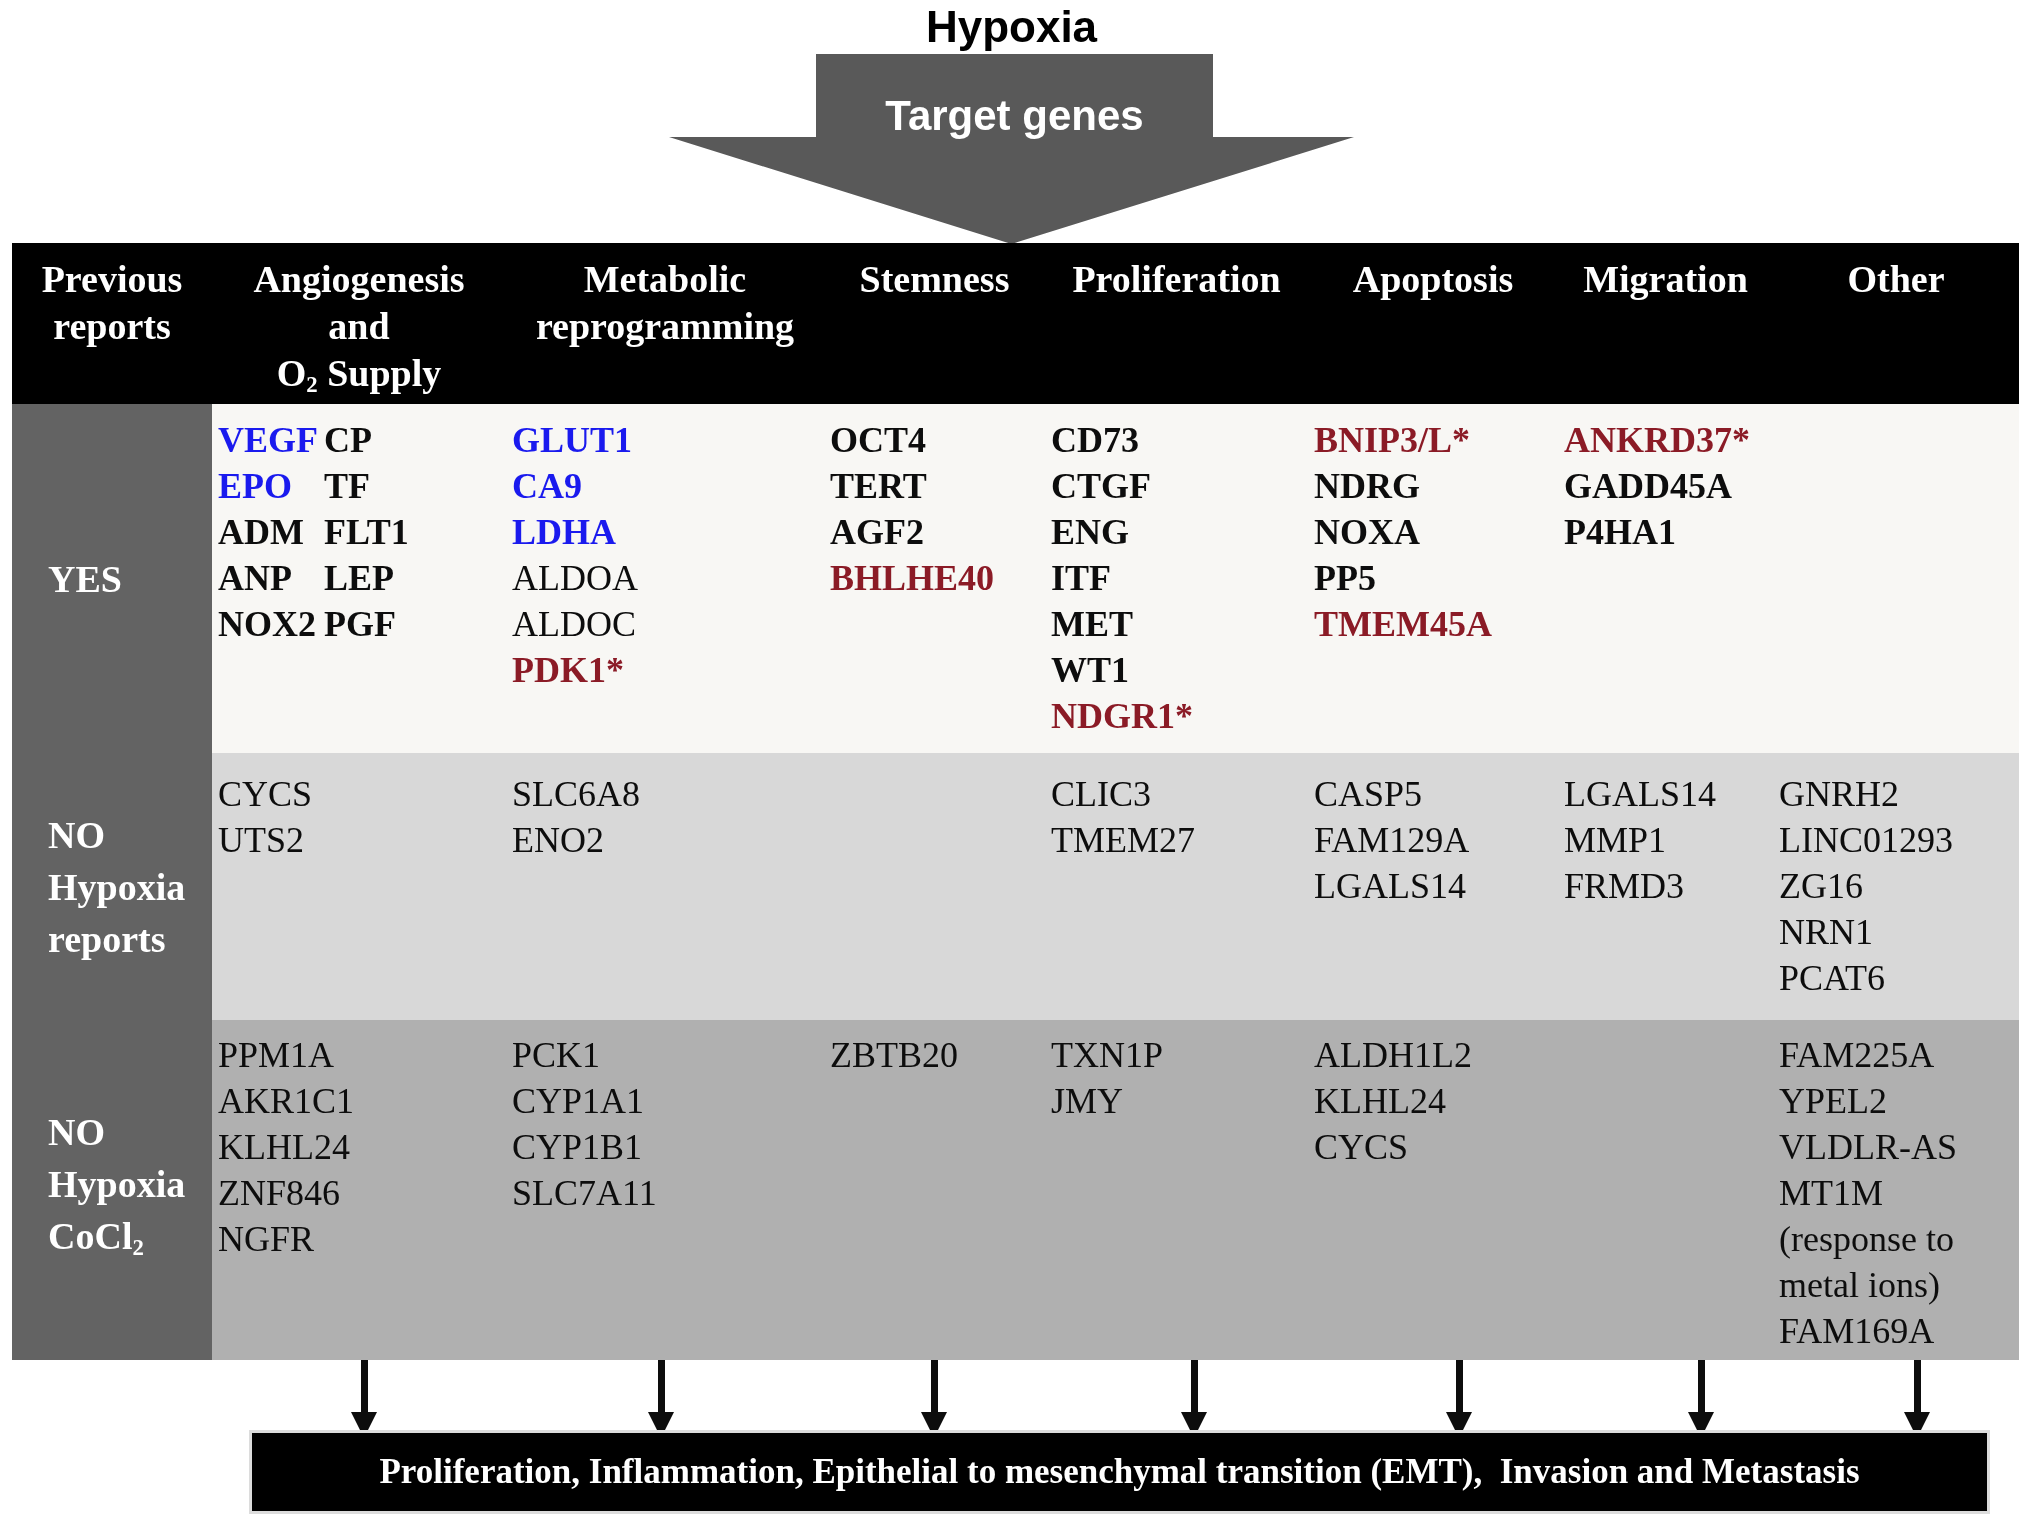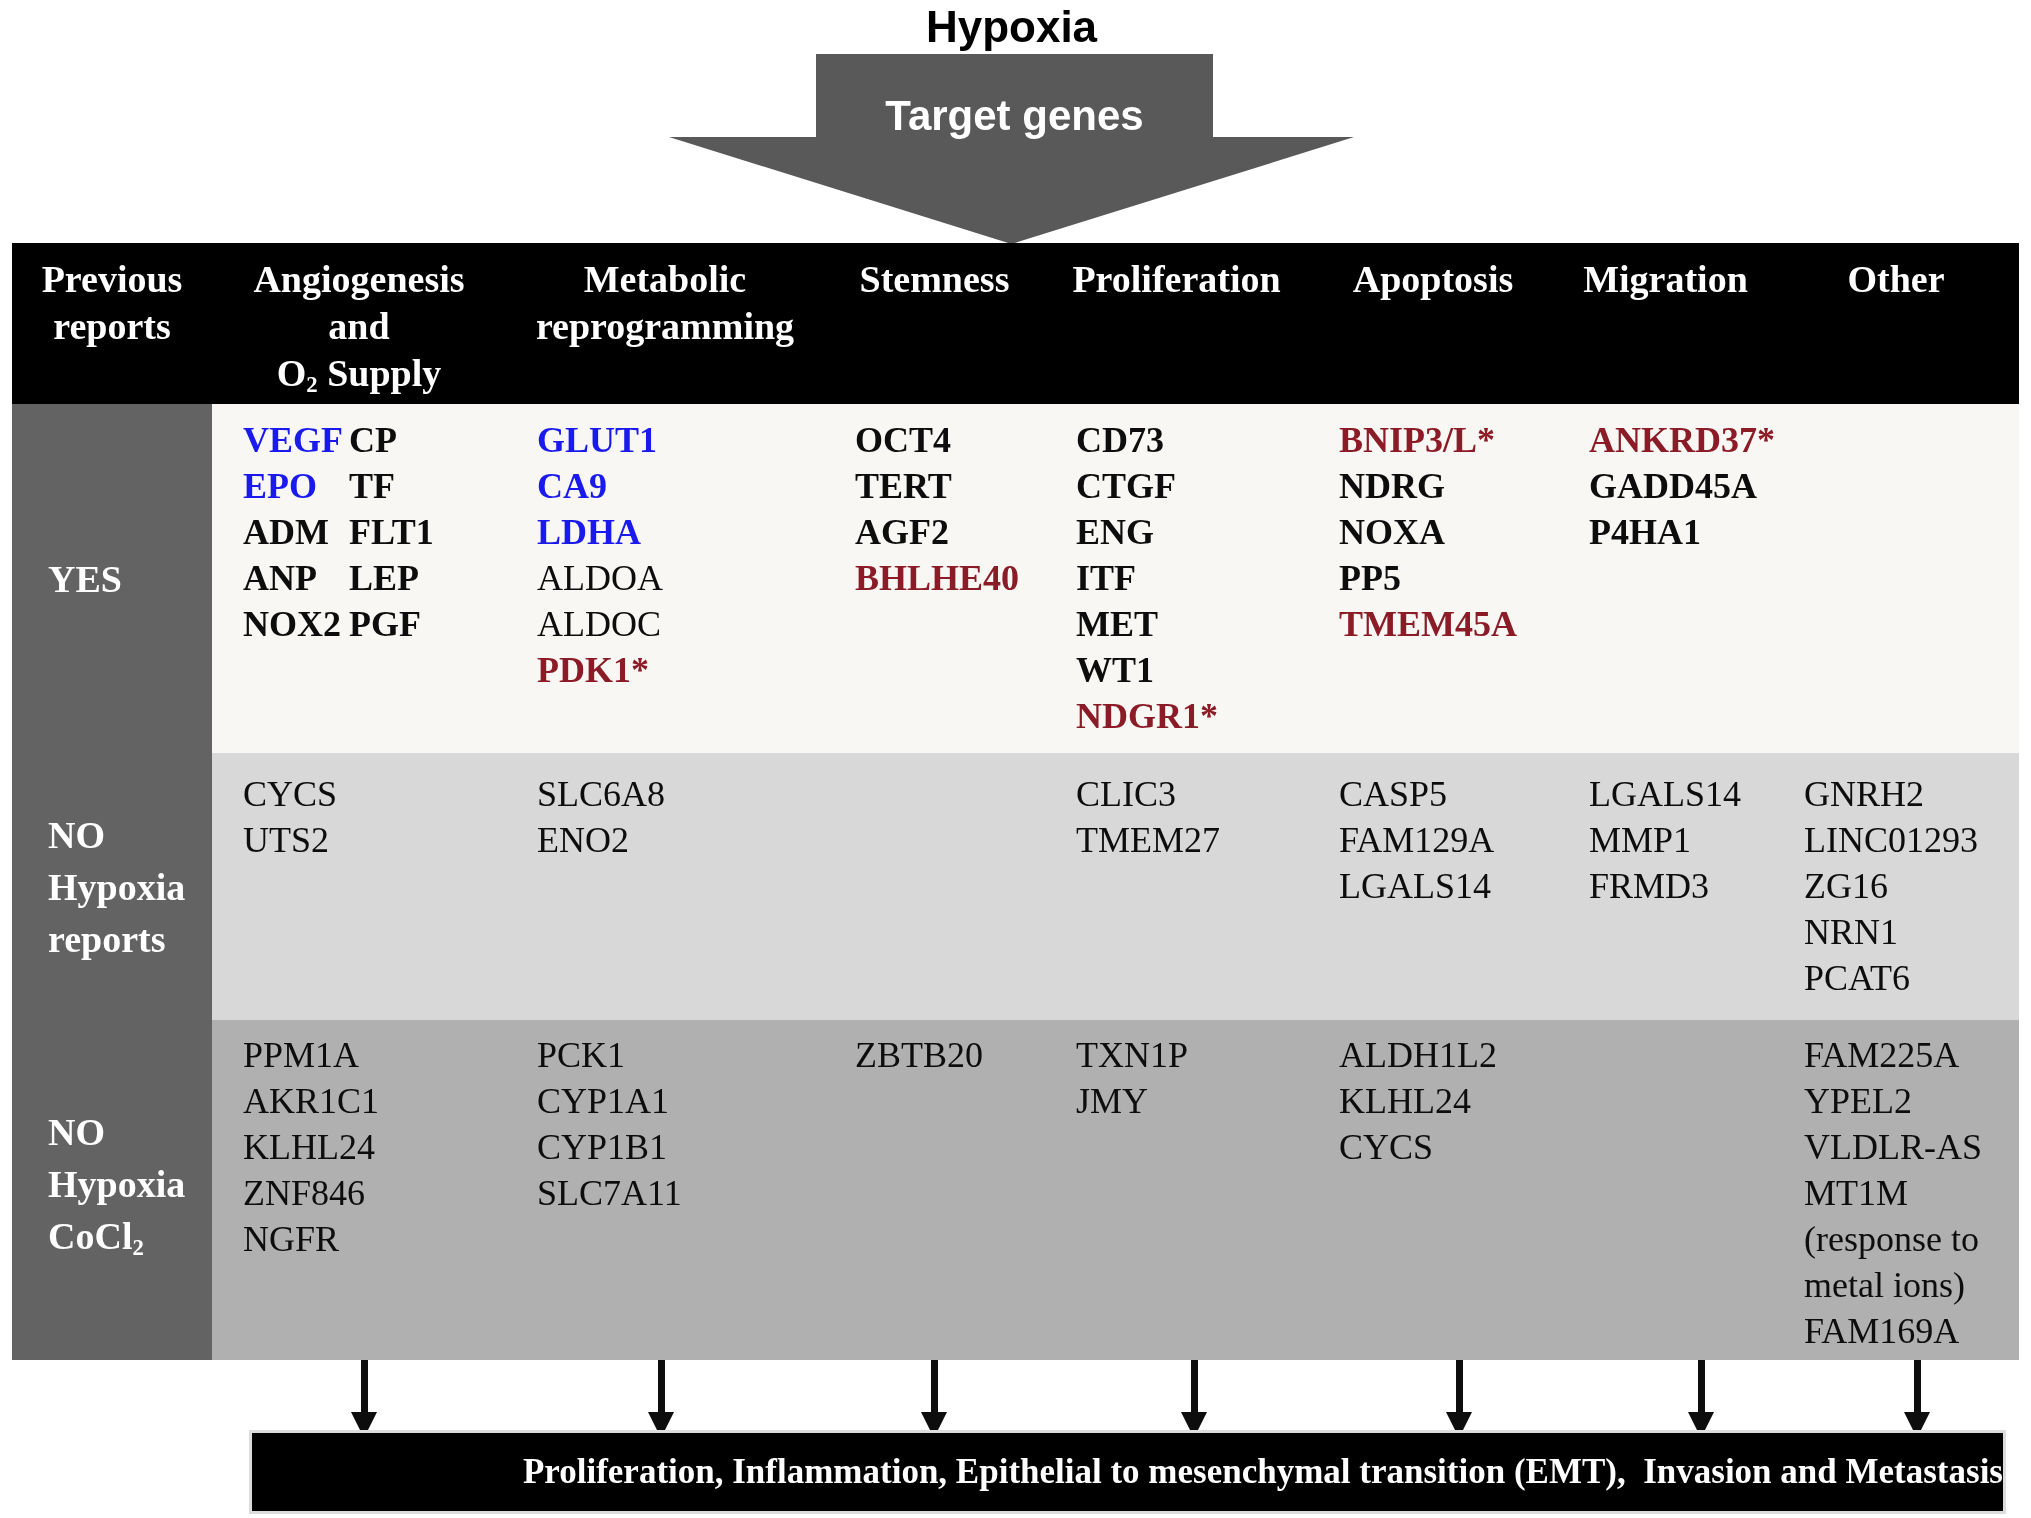--- a/index.html
+++ b/index.html
@@ -39,44 +39,43 @@
     text-align:center; padding-top:13px;
   }
   .trow{display:grid; grid-template-columns:200px 294px 318px 221px 263px 250px 215px 246px;}
   .trow.r-yes{height:349px; background:var(--row-yes);}
   .trow.r-chamber{height:267px; background:var(--row-chamber);}
   .trow.r-cocl2{height:340px; background:var(--row-cocl2);}
   .rowlabel{
     background:var(--sidebar-gray); color:#ffffff; display:flex; align-items:center;
     font-size:38px; line-height:52px; padding-left:36px;font-weight:bold;
   }
-  .cell{padding-left:31px; box-sizing:border-box;}
+  .cell{padding-left:6px; box-sizing:border-box;}
   .r-yes .cell{padding-top:13px;}
   .r-chamber .cell{padding-top:18px;}
   .r-cocl2 .cell{padding-top:12px;}
   .genecols{display:flex;}
   .genelist{min-width:0;}
   .genelist.first-of-two{min-width:106px;}
   .gene{font-size:36px; line-height:46px; color:var(--ink); white-space:nowrap;}
   .g-bold{font-weight:bold;}
   .g-blue{font-weight:bold; color:var(--blue);}
   .g-red{font-weight:bold; color:var(--red);}
   .g-reg{font-weight:normal;}
   .sub{font-size:0.6em; vertical-align:-0.25em;}
   
   .darrow{position:absolute; top:1360px; width:7px; height:52px; background:var(--ink);}
   .darrow::after{
     content:''; position:absolute; left:-10px; top:100%;
     border:13px solid transparent; border-top:26px solid var(--ink); border-bottom:0;
   }
   .footer-bar{
     position:absolute; left:252px; top:1433px; width:1735px; height:78px;
-    background:var(--footer-bg); display:flex; align-items:center; justify-content:flex-end;
+    background:var(--footer-bg); display:flex; align-items:center; justify-content:center;
     box-shadow:0 0 0 3px #dcdcdc;
-    padding-left:16px;
   }
   .footer-text{
     color:#ffffff; font-weight:bold; font-size:35px; white-space:pre;
   }
 </style>
 </head>
 <body>
 
 <div class="canvas">
   <div class="top-title">Hypoxia</div>

